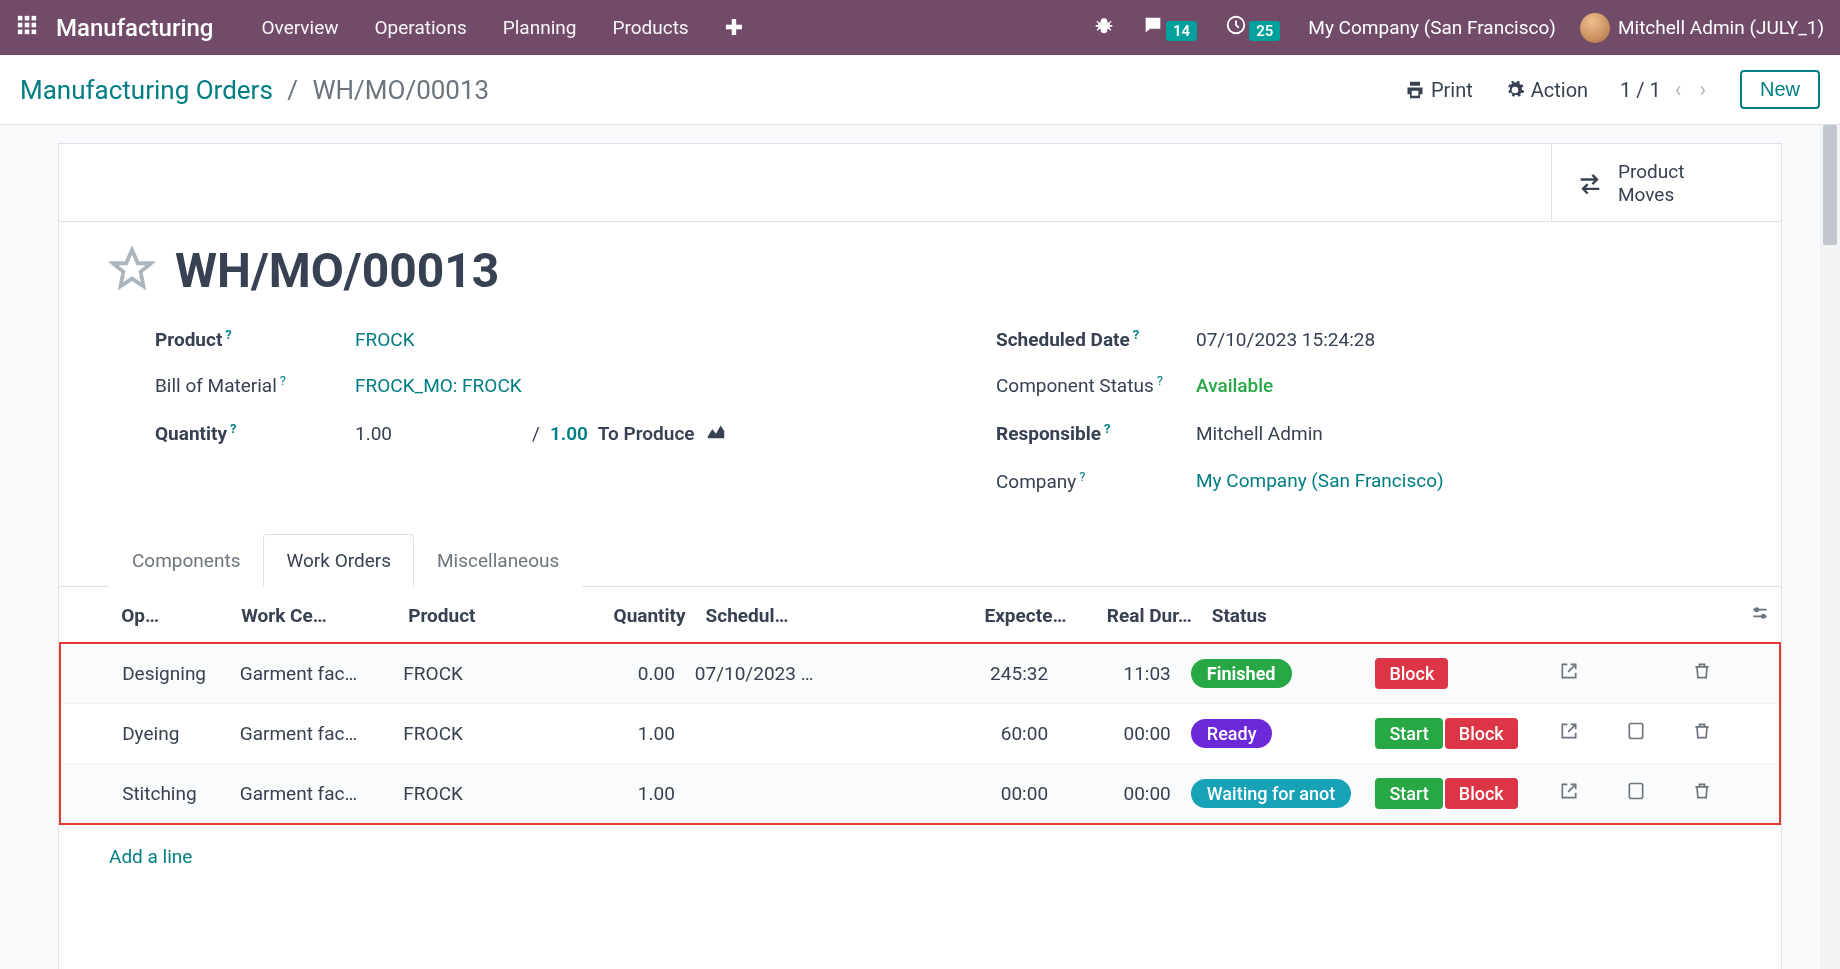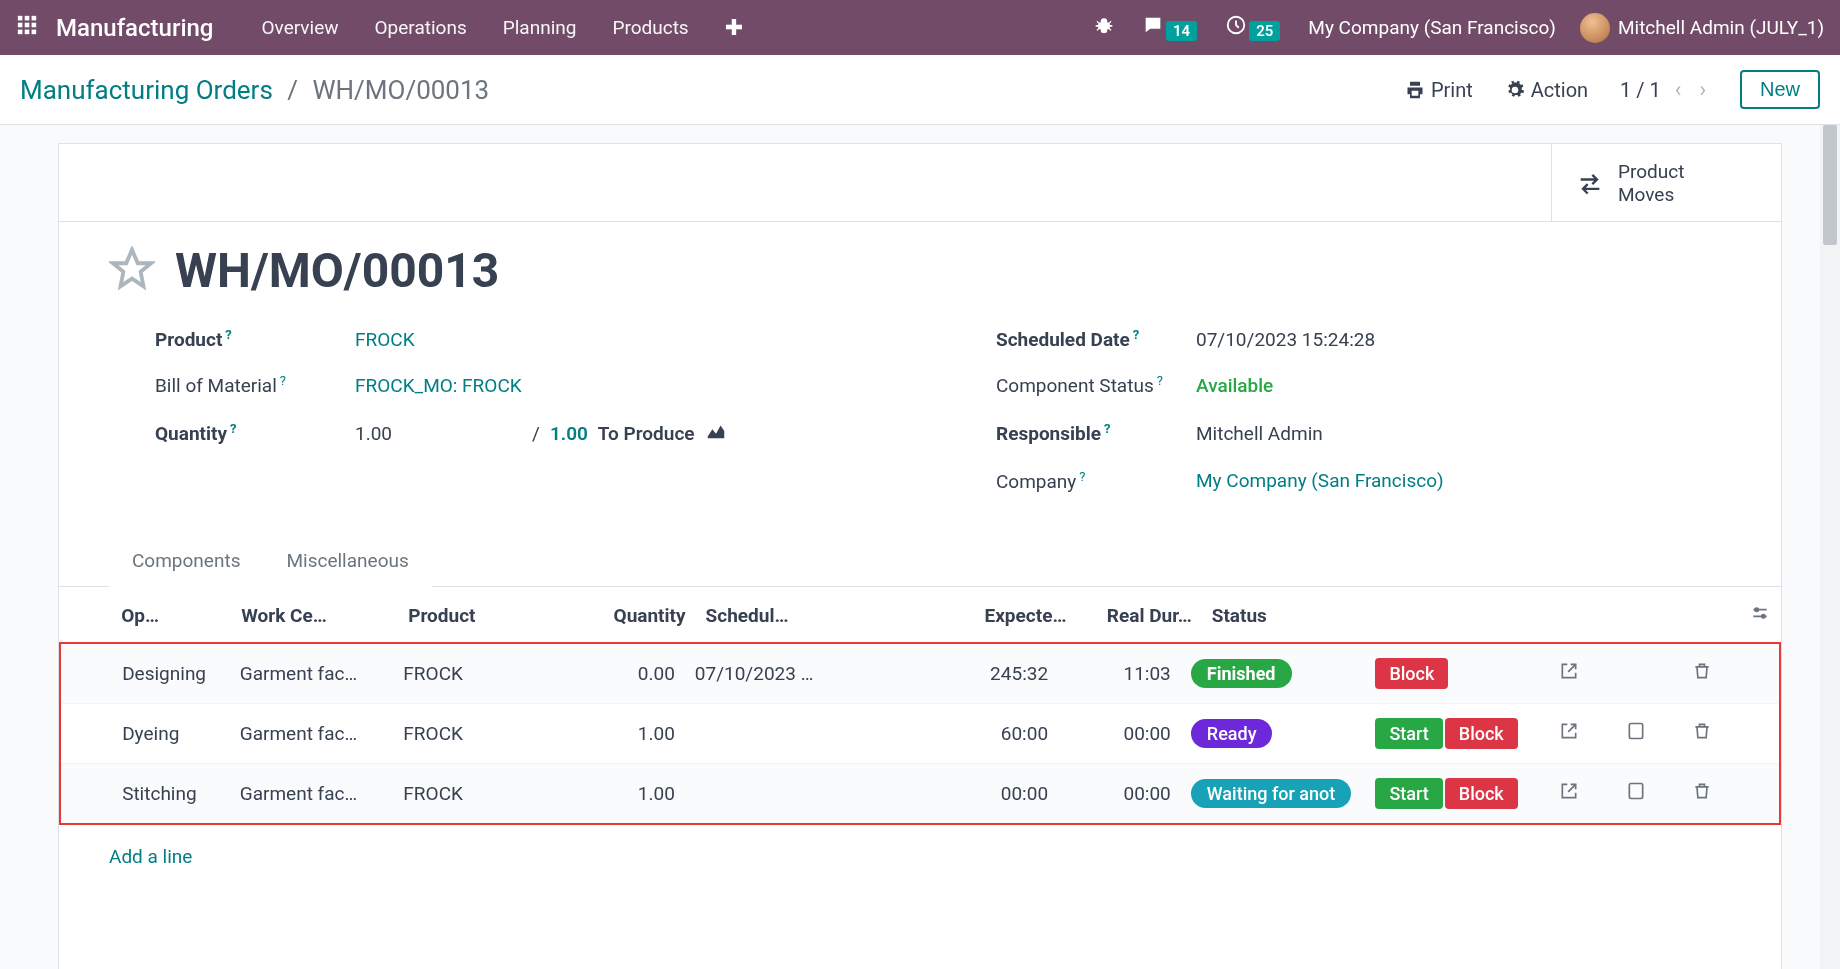--- a/index.html
+++ b/index.html
@@ -415,20 +415,21 @@
         <div></div>
 
         <div class="field-row">
           <span class="field-label"><span>Company</span><span class="help-q">?</span></span>
           <span class="field-value link">My Company (San Francisco)</span>
         </div>
       </div>
 
       <div class="tabs">
         <div class="tab">Components</div>
+        <div class="tab active">Work Orders</div>
         <div class="tab">Miscellaneous</div>
       </div>
 
       <div class="wo-wrapper">
         <table class="wo-table">
           <colgroup>
             <col style="width:50px">
               <col style="width:115px">
               <col style="width:160px">
               <col style="width:180px">

